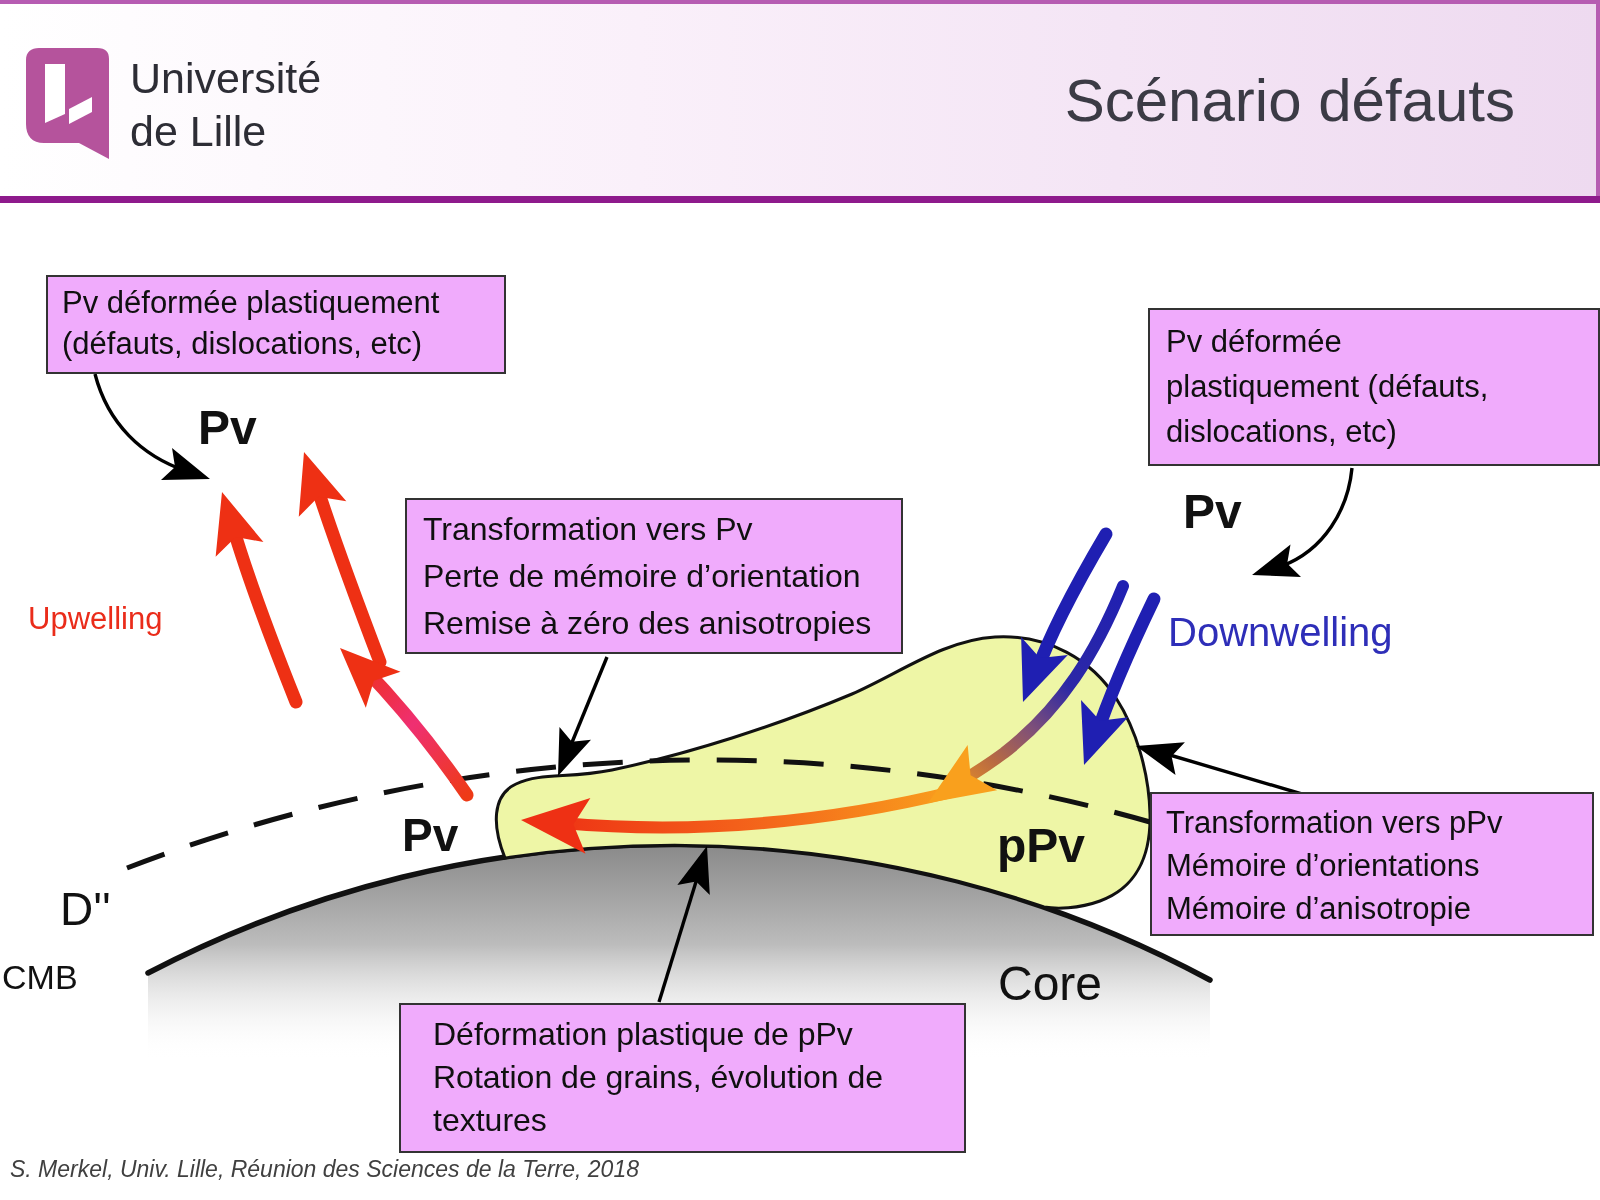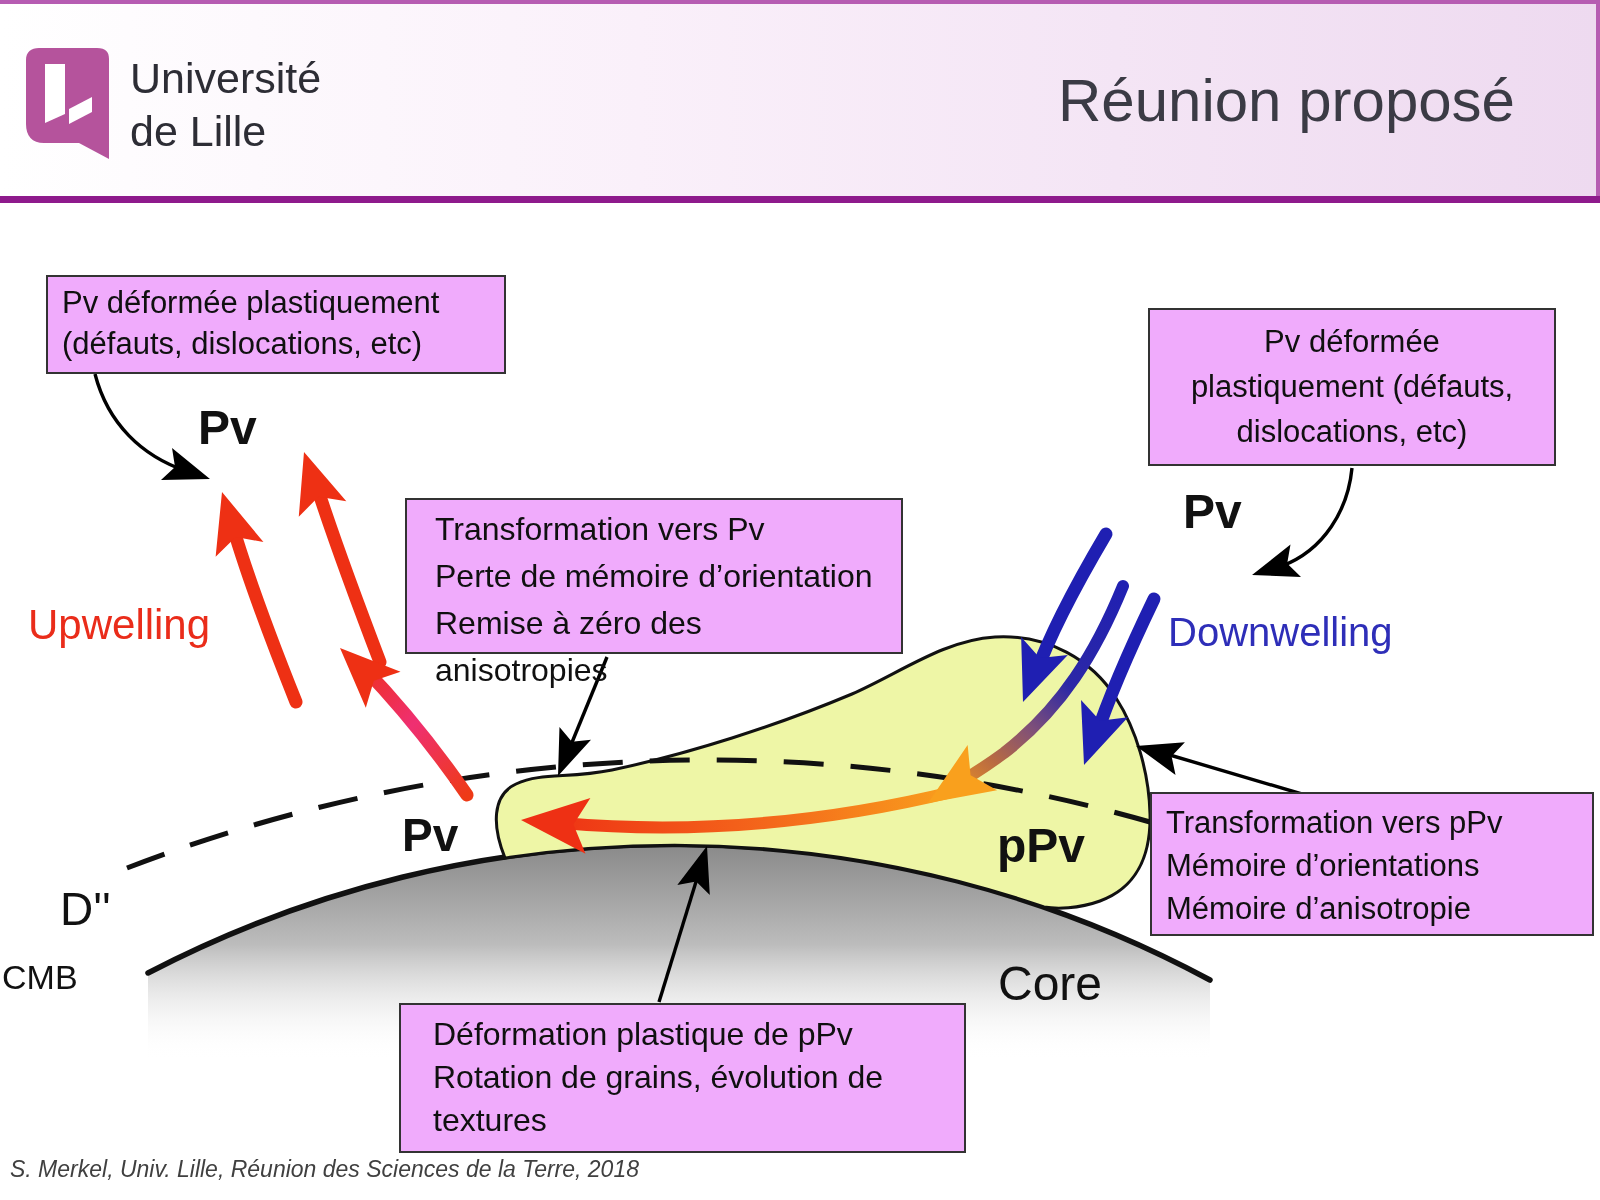--- a/index.html
+++ b/index.html
@@ -17,31 +17,31 @@
   .slide-title{position:absolute;top:66px;right:85px;font-size:60px;color:#3b3b45;font-weight:400;}
 
   
   .diagram-svg{position:absolute;top:0;left:0;z-index:1;}
 
   .dlabel{position:absolute;z-index:2;color:#111;}
   .lbl-pv-top   {top:400px;left:198px;font-size:48px;font-weight:bold;}
   .lbl-pv-mid   {top:808px;left:402px;font-size:46px;font-weight:bold;}
   .lbl-pv-right {top:484px;left:1183px;font-size:48px;font-weight:bold;}
   .lbl-ppv      {top:818px;left:997px;font-size:48px;font-weight:bold;}
-  .lbl-upwelling{top:601px;left:28px;font-size:42px;color:#ea2c1a;}
+  .lbl-upwelling{top:601px;left:28px;font-size:31px;color:#ea2c1a;}
   .lbl-downwelling{top:610px;left:1168px;font-size:40px;color:#2e2eb8;}
   .lbl-dlayer   {top:882px;left:60px;font-size:46px;}
   .lbl-cmb      {top:958px;left:2px;font-size:34px;}
   .lbl-core     {top:956px;left:998px;font-size:48px;}
 
   .callout{position:absolute;z-index:3;background:#f0abfc;border:2px solid #333333;
            box-sizing:border-box;color:#101010;}
   .co-1{top:275px;left:46px;width:460px;height:99px;padding:5px 14px;font-size:31px;line-height:41px;}
-  .co-2{top:498px;left:405px;width:498px;height:156px;padding:6px 28px;font-size:32px;line-height:47px;}
-  .co-3{top:308px;left:1148px;width:408px;height:158px;padding:9px 16px;font-size:31px;line-height:45px;text-align:center;}
+  .co-2{top:498px;left:405px;width:498px;height:156px;padding:6px 16px;font-size:32px;line-height:47px;}
+  .co-3{top:308px;left:1148px;width:452px;height:158px;padding:9px 16px;font-size:31px;line-height:45px;}
   .co-4{top:792px;left:1150px;width:444px;height:144px;padding:7px 14px;font-size:31px;line-height:43px;}
   .co-5{top:1003px;left:399px;width:567px;height:150px;padding:8px 32px;font-size:32px;line-height:43px;}
 
   .footer{position:absolute;top:1156px;left:10px;z-index:2;font-size:23px;font-style:italic;color:#404040;}
 </style>
 </head>
 <body>
 
 <div class="slide">
 
@@ -51,21 +51,21 @@
   <svg class="logo" width="96" height="116" viewBox="0 0 96 116">
     <path d="M24,2 H82 C91,2 94,6 94,13 V113 L64,97 H29 C17,97 11,90 11,78 V14 C11,6 16,2 24,2 Z" fill="#b5539c"></path>
     <path d="M30,18 H50 V68 L30,77 Z" fill="#ffffff"></path>
     <path d="M54,63 L77,51 V66 L54,78 Z" fill="#ffffff"></path>
   </svg>
   <div class="logo-text">
     <div>Université</div>
     <div>de Lille</div>
   </div>
 
-  <div class="slide-title">Réunion proposé</div>
+  <div class="slide-title">Scénario défauts</div>
 
   <svg class="diagram-svg" width="1600" height="1200" viewBox="0 0 1600 1200">
     <defs>
       <linearGradient id="coreGrad" gradientUnits="userSpaceOnUse" x1="0" y1="850" x2="0" y2="1060">
         <stop offset="0" stop-color="#8c8c8c"></stop>
         <stop offset="0.45" stop-color="#bcbcbc"></stop>
         <stop offset="1" stop-color="#ffffff" stop-opacity="0"></stop>
       </linearGradient>
       <linearGradient id="gradC" gradientUnits="userSpaceOnUse" x1="467" y1="795" x2="352" y2="660">
         <stop offset="0" stop-color="#ee3a16"></stop>

